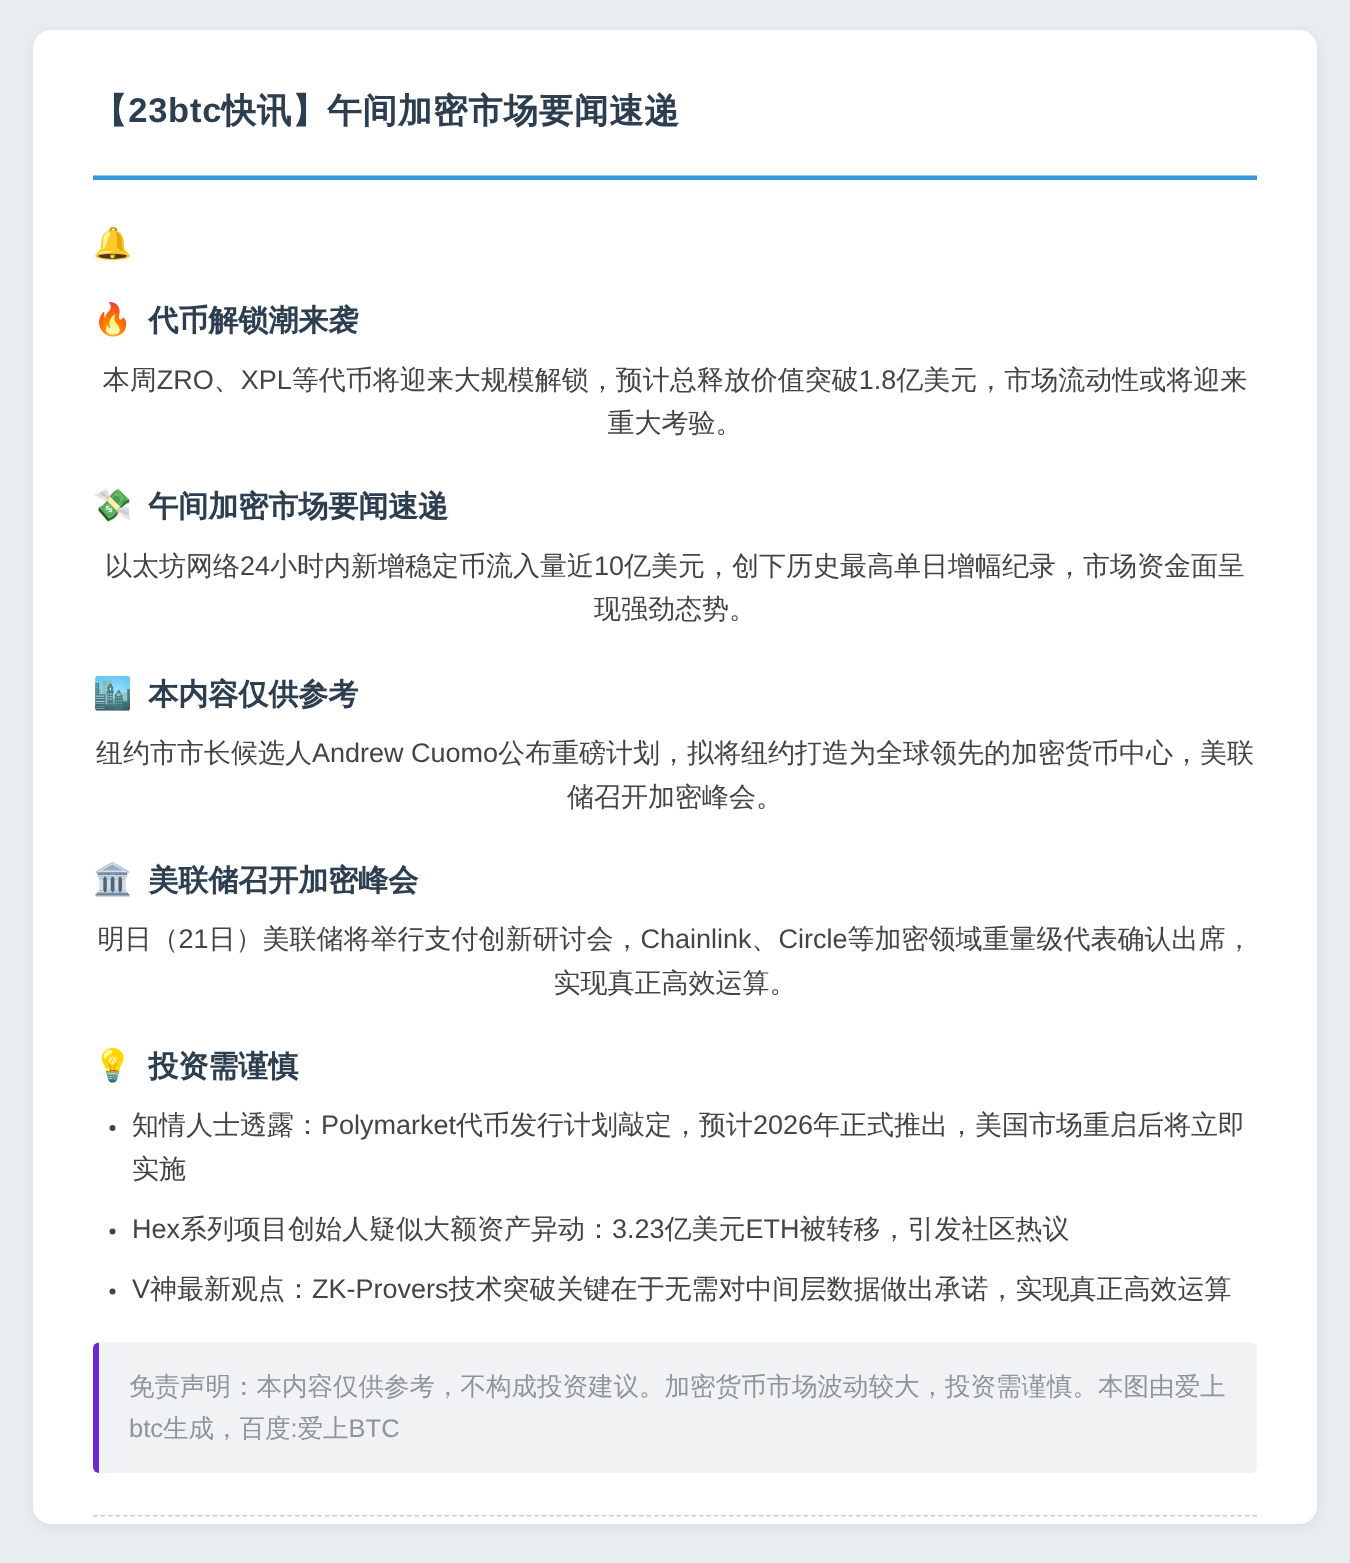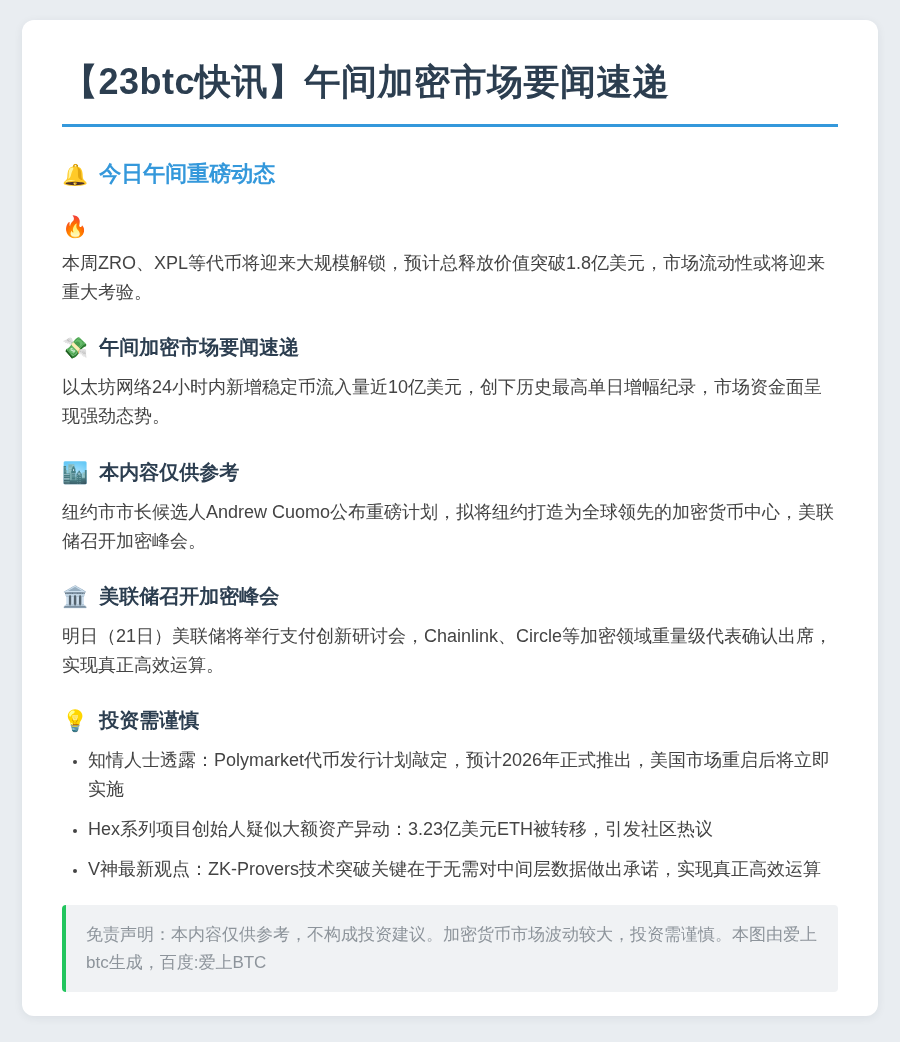--- a/index.html
+++ b/index.html
@@ -16,25 +16,25 @@
   .card {
     width: 856px;
     height: 996px;
     background: #ffffff;
     border-radius: 12px;
     box-shadow: 0 2px 10px rgba(30,45,60,0.07);
     padding: 38px 40px;
     overflow: hidden;
   }
   .card-title {
-    font-size: 36px;
+    font-size: 23px;
     font-weight: bold;
     color: #2c3e50;
     letter-spacing: 0.5px;
-    padding-bottom: 17px;
+    padding-bottom: 28px;
     border-bottom: 3px solid #3498db;
     margin-bottom: 32px;
   }
   .highlight-heading {
     display: flex;
     align-items: center;
     gap: 11px;
     font-size: 22px;
     font-weight: bold;
     color: #3498db;
@@ -48,37 +48,38 @@
     font-weight: bold;
     color: #2c3e50;
     margin-top: 27px;
     margin-bottom: 12px;
   }
   .icon { font-size: 21px; line-height: 1; }
   .body-text {
     font-size: 18px;
     color: #444444;
     line-height: 1.62;
+    text-align: center;
   }
   .news-list {
     list-style: disc;
     padding-left: 26px;
     margin-top: 10px;
   }
   .news-list li {
     font-size: 18px;
     color: #444444;
     line-height: 1.6;
     margin-bottom: 11px;
   }
   .news-list li::marker { color: #444444; font-size: 14px; }
   .disclaimer {
     margin-top: 22px;
     background: #f0f2f4;
-    border-left: 4px solid #22c55e;
+    border-left: 4px solid #6d28d9;
     border-radius: 4px;
     padding: 16px 20px;
     font-size: 17px;
     color: #8d949b;
     line-height: 1.6;
   }
   .footer {
     margin-top: 28px;
     border-top: 1px dashed #c8cdd2;
     padding-top: 22px;
@@ -90,26 +91,26 @@
 </head>
 <body>
 
 <div class="page">
   <div class="card">
 
     <h1 class="card-title">【23btc快讯】午间加密市场要闻速递</h1>
 
     <div class="highlight-heading">
       <span class="icon">🔔</span>
-      <span>今日午间重磅动态</span>
     </div>
 
     <section>
       <h2 class="section-heading">
         <span class="icon">🔥</span>
+        <span>代币解锁潮来袭</span>
       </h2>
       <p class="body-text">本周ZRO、XPL等代币将迎来大规模解锁，预计总释放价值突破1.8亿美元，市场流动性或将迎来重大考验。</p>
     </section>
 
     <section>
       <h2 class="section-heading">
         <span class="icon">💸</span>
         <span>午间加密市场要闻速递</span>
       </h2>
       <p class="body-text">以太坊网络24小时内新增稳定币流入量近10亿美元，创下历史最高单日增幅纪录，市场资金面呈现强劲态势。</p>

